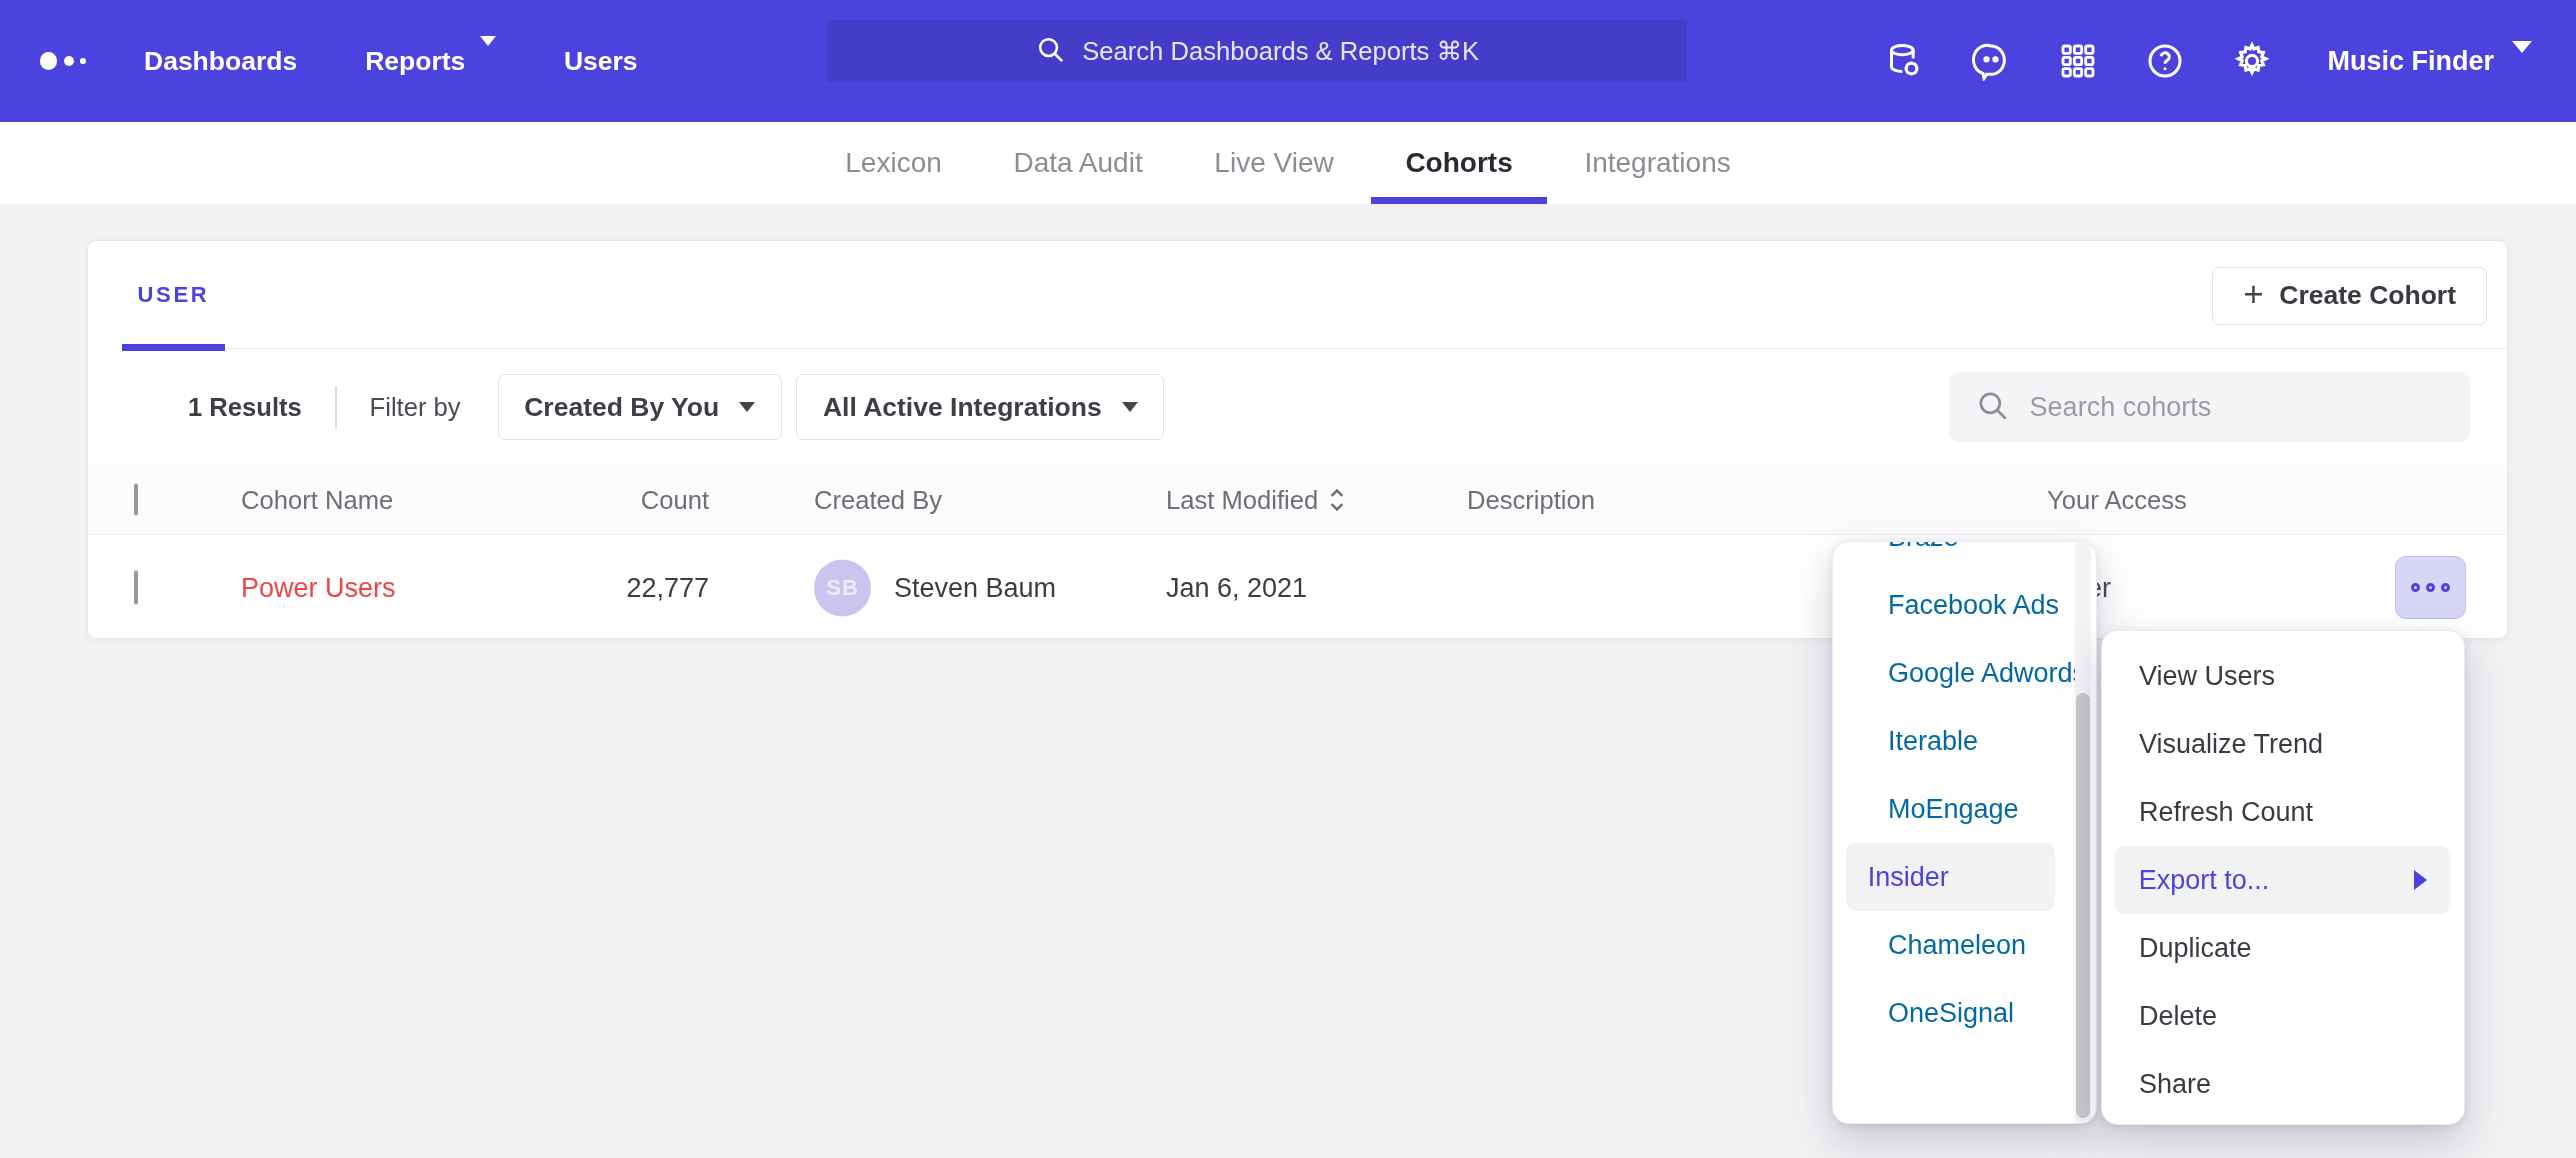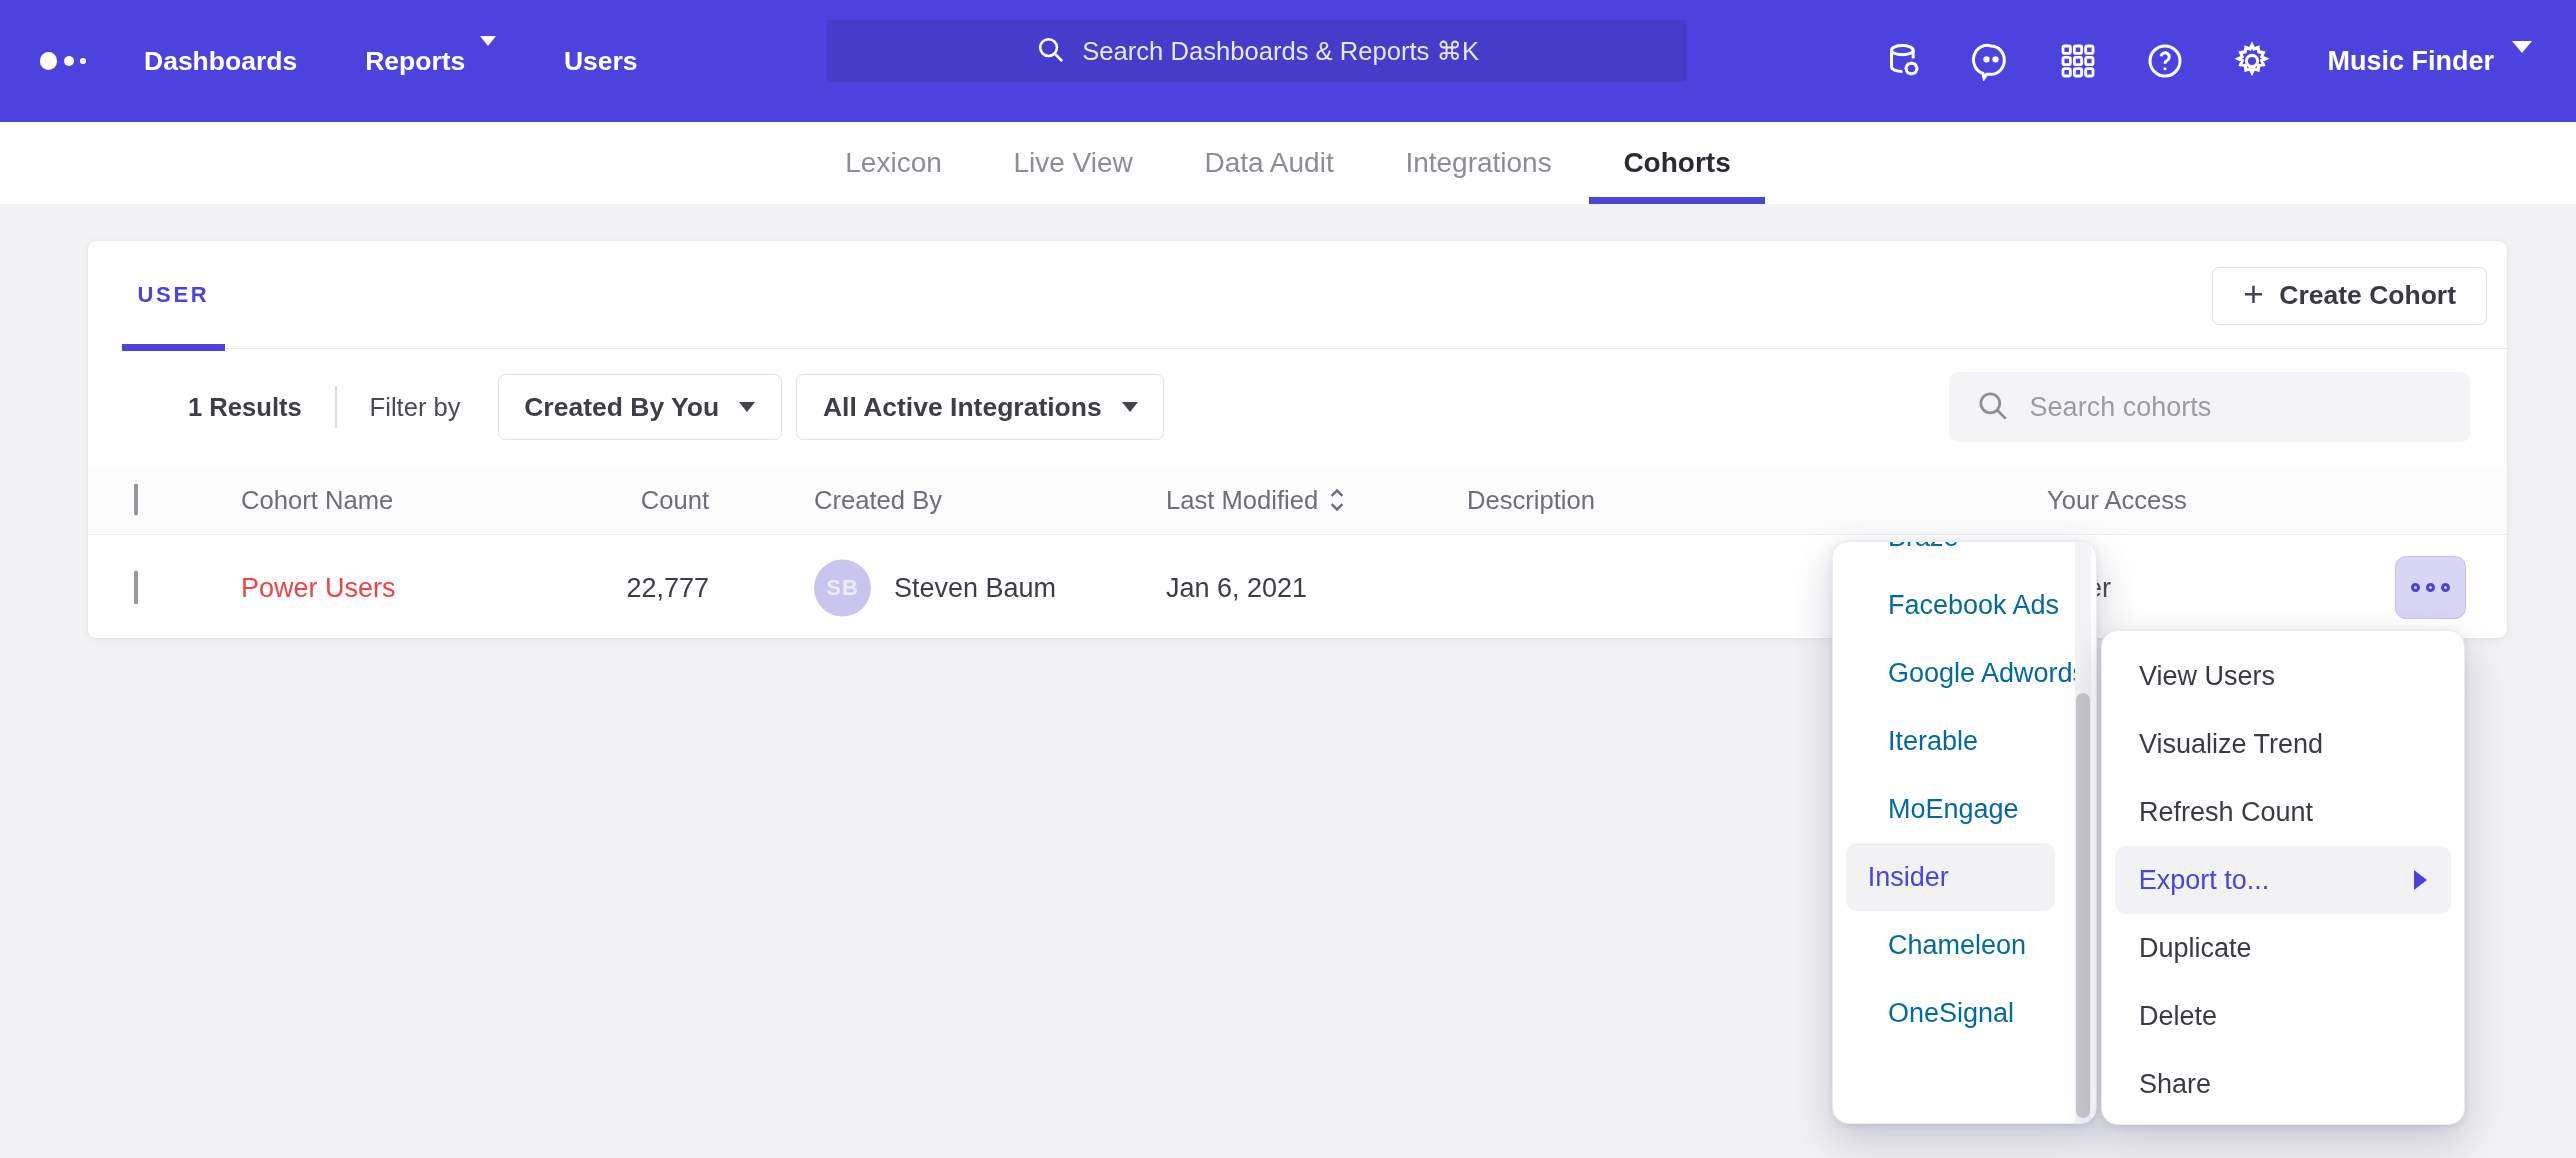--- a/index.html
+++ b/index.html
@@ -233,33 +233,33 @@
     </div>
   </header>
 
   <div class="tabsbar">
 
       <div class="tab">
         <span>Lexicon</span>
       </div>
 
       <div class="tab">
+        <span>Data Audit</span>
+      </div>
+
+      <div class="tab">
         <span>Live View</span>
       </div>
 
-      <div class="tab">
-        <span>Data Audit</span>
+      <div class="tab active">
+        <span>Cohorts</span>
       </div>
 
       <div class="tab">
         <span>Integrations</span>
-      </div>
-
-      <div class="tab active">
-        <span>Cohorts</span>
       </div>
     </div>
 
   <section class="card">
 
     <div class="type-tabs">
       <div class="type-tab">USER</div>
       <button class="create-btn">
         <span class="plus-glyph">+</span>
         <span>Create Cohort</span>

